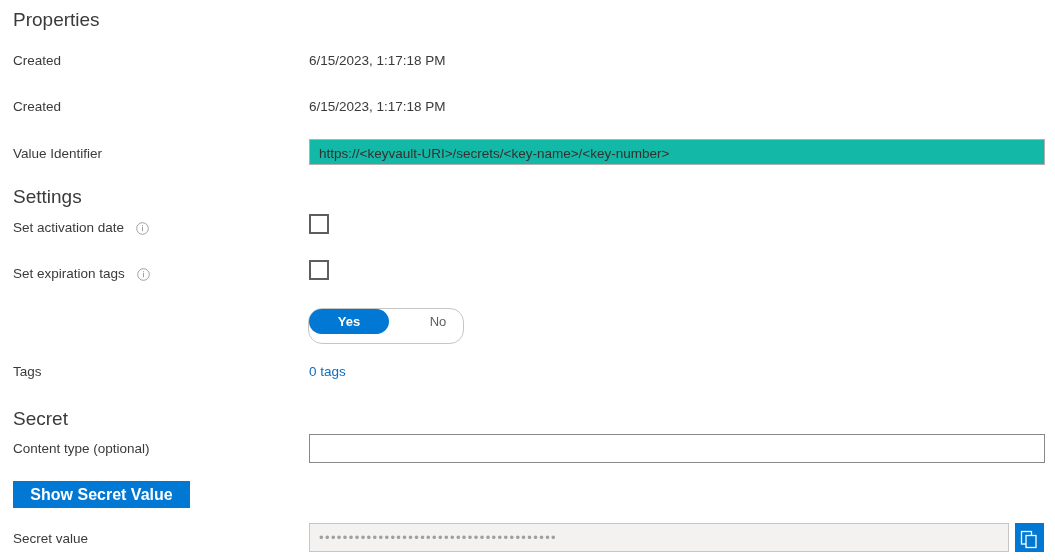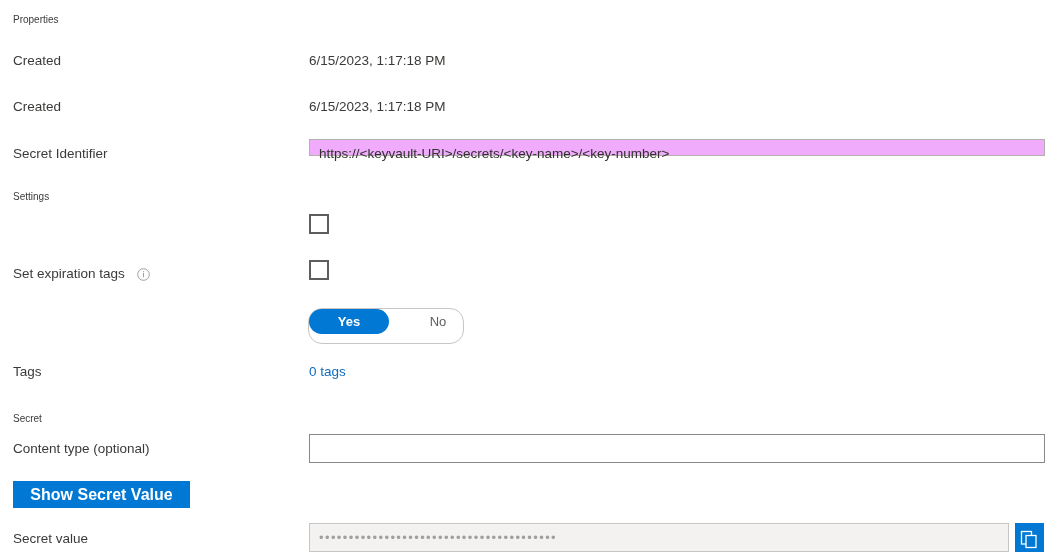--- a/index.html
+++ b/index.html
@@ -36,21 +36,21 @@
     left: 0;
     top: 0;
     font-size: 13.5px;
     line-height: 26px;
     color: #3b3a39;
     white-space: nowrap;
   }
   .section-head {
     position: absolute;
     left: 13px;
-    font-size: 10px;
+    font-size: 19px;
     line-height: 20px;
     color: #3b3a39;
     white-space: nowrap;
   }
   .value {
     position: absolute;
     left: 296px;
     top: 0;
     font-size: 13.5px;
     line-height: 26px;
@@ -67,22 +67,22 @@
     height: 13px;
   }
   .info-icon svg { display: block; }
 
   
   .readonly-box {
     position: absolute;
     left: 309px;
     top: 139px;
     width: 736px;
-    height: 17px;
-    background: #f0abfc;
+    height: 26px;
+    background: #14b8a6;
     border: 1px solid #b3b0ad;
     box-sizing: border-box;
   }
   .readonly-box .txt {
     position: absolute;
     left: 9px;
     top: 0;
     line-height: 27px;
     font-size: 13.5px;
     color: #323130;
@@ -224,28 +224,40 @@
     <span class="label">Created</span>
     <span class="value">6/15/2023, 1:17:18 PM</span>
   </div>
 
   <div class="row" style="top:94px;">
     <span class="label">Created</span>
     <span class="value">6/15/2023, 1:17:18 PM</span>
   </div>
 
   <div class="row" style="top:141px;">
-    <span class="label">Secret Identifier</span>
+    <span class="label">Value Identifier</span>
   </div>
   <div class="readonly-box">
     <span class="txt">https://&lt;keyvault-URI&gt;/secrets/&lt;key-name&gt;/&lt;key-number&gt;</span>
   </div>
 
   <div class="section-head" style="top:187px;">Settings</div>
 
+  <div class="row" style="top:215px;">
+    <span class="label">
+      <span>Set activation date</span>
+      <span class="info-icon">
+        <svg width="13" height="13" viewBox="0 0 13 13">
+          <circle cx="6.5" cy="6.5" r="5.8" fill="none" stroke="#a19f9d" stroke-width="1"></circle>
+          <rect x="6" y="5" width="1" height="4.2" fill="#a19f9d"></rect>
+          <rect x="6" y="3.2" width="1" height="1.1" fill="#a19f9d"></rect>
+        </svg>
+      </span>
+    </span>
+  </div>
   <div class="checkbox" style="left:309px; top:214px;"></div>
 
   <div class="row" style="top:261px;">
     <span class="label">
       <span>Set expiration tags</span>
       <span class="info-icon">
         <svg width="13" height="13" viewBox="0 0 13 13">
           <circle cx="6.5" cy="6.5" r="5.8" fill="none" stroke="#a19f9d" stroke-width="1"></circle>
           <rect x="6" y="5" width="1" height="4.2" fill="#a19f9d"></rect>
           <rect x="6" y="3.2" width="1" height="1.1" fill="#a19f9d"></rect>

